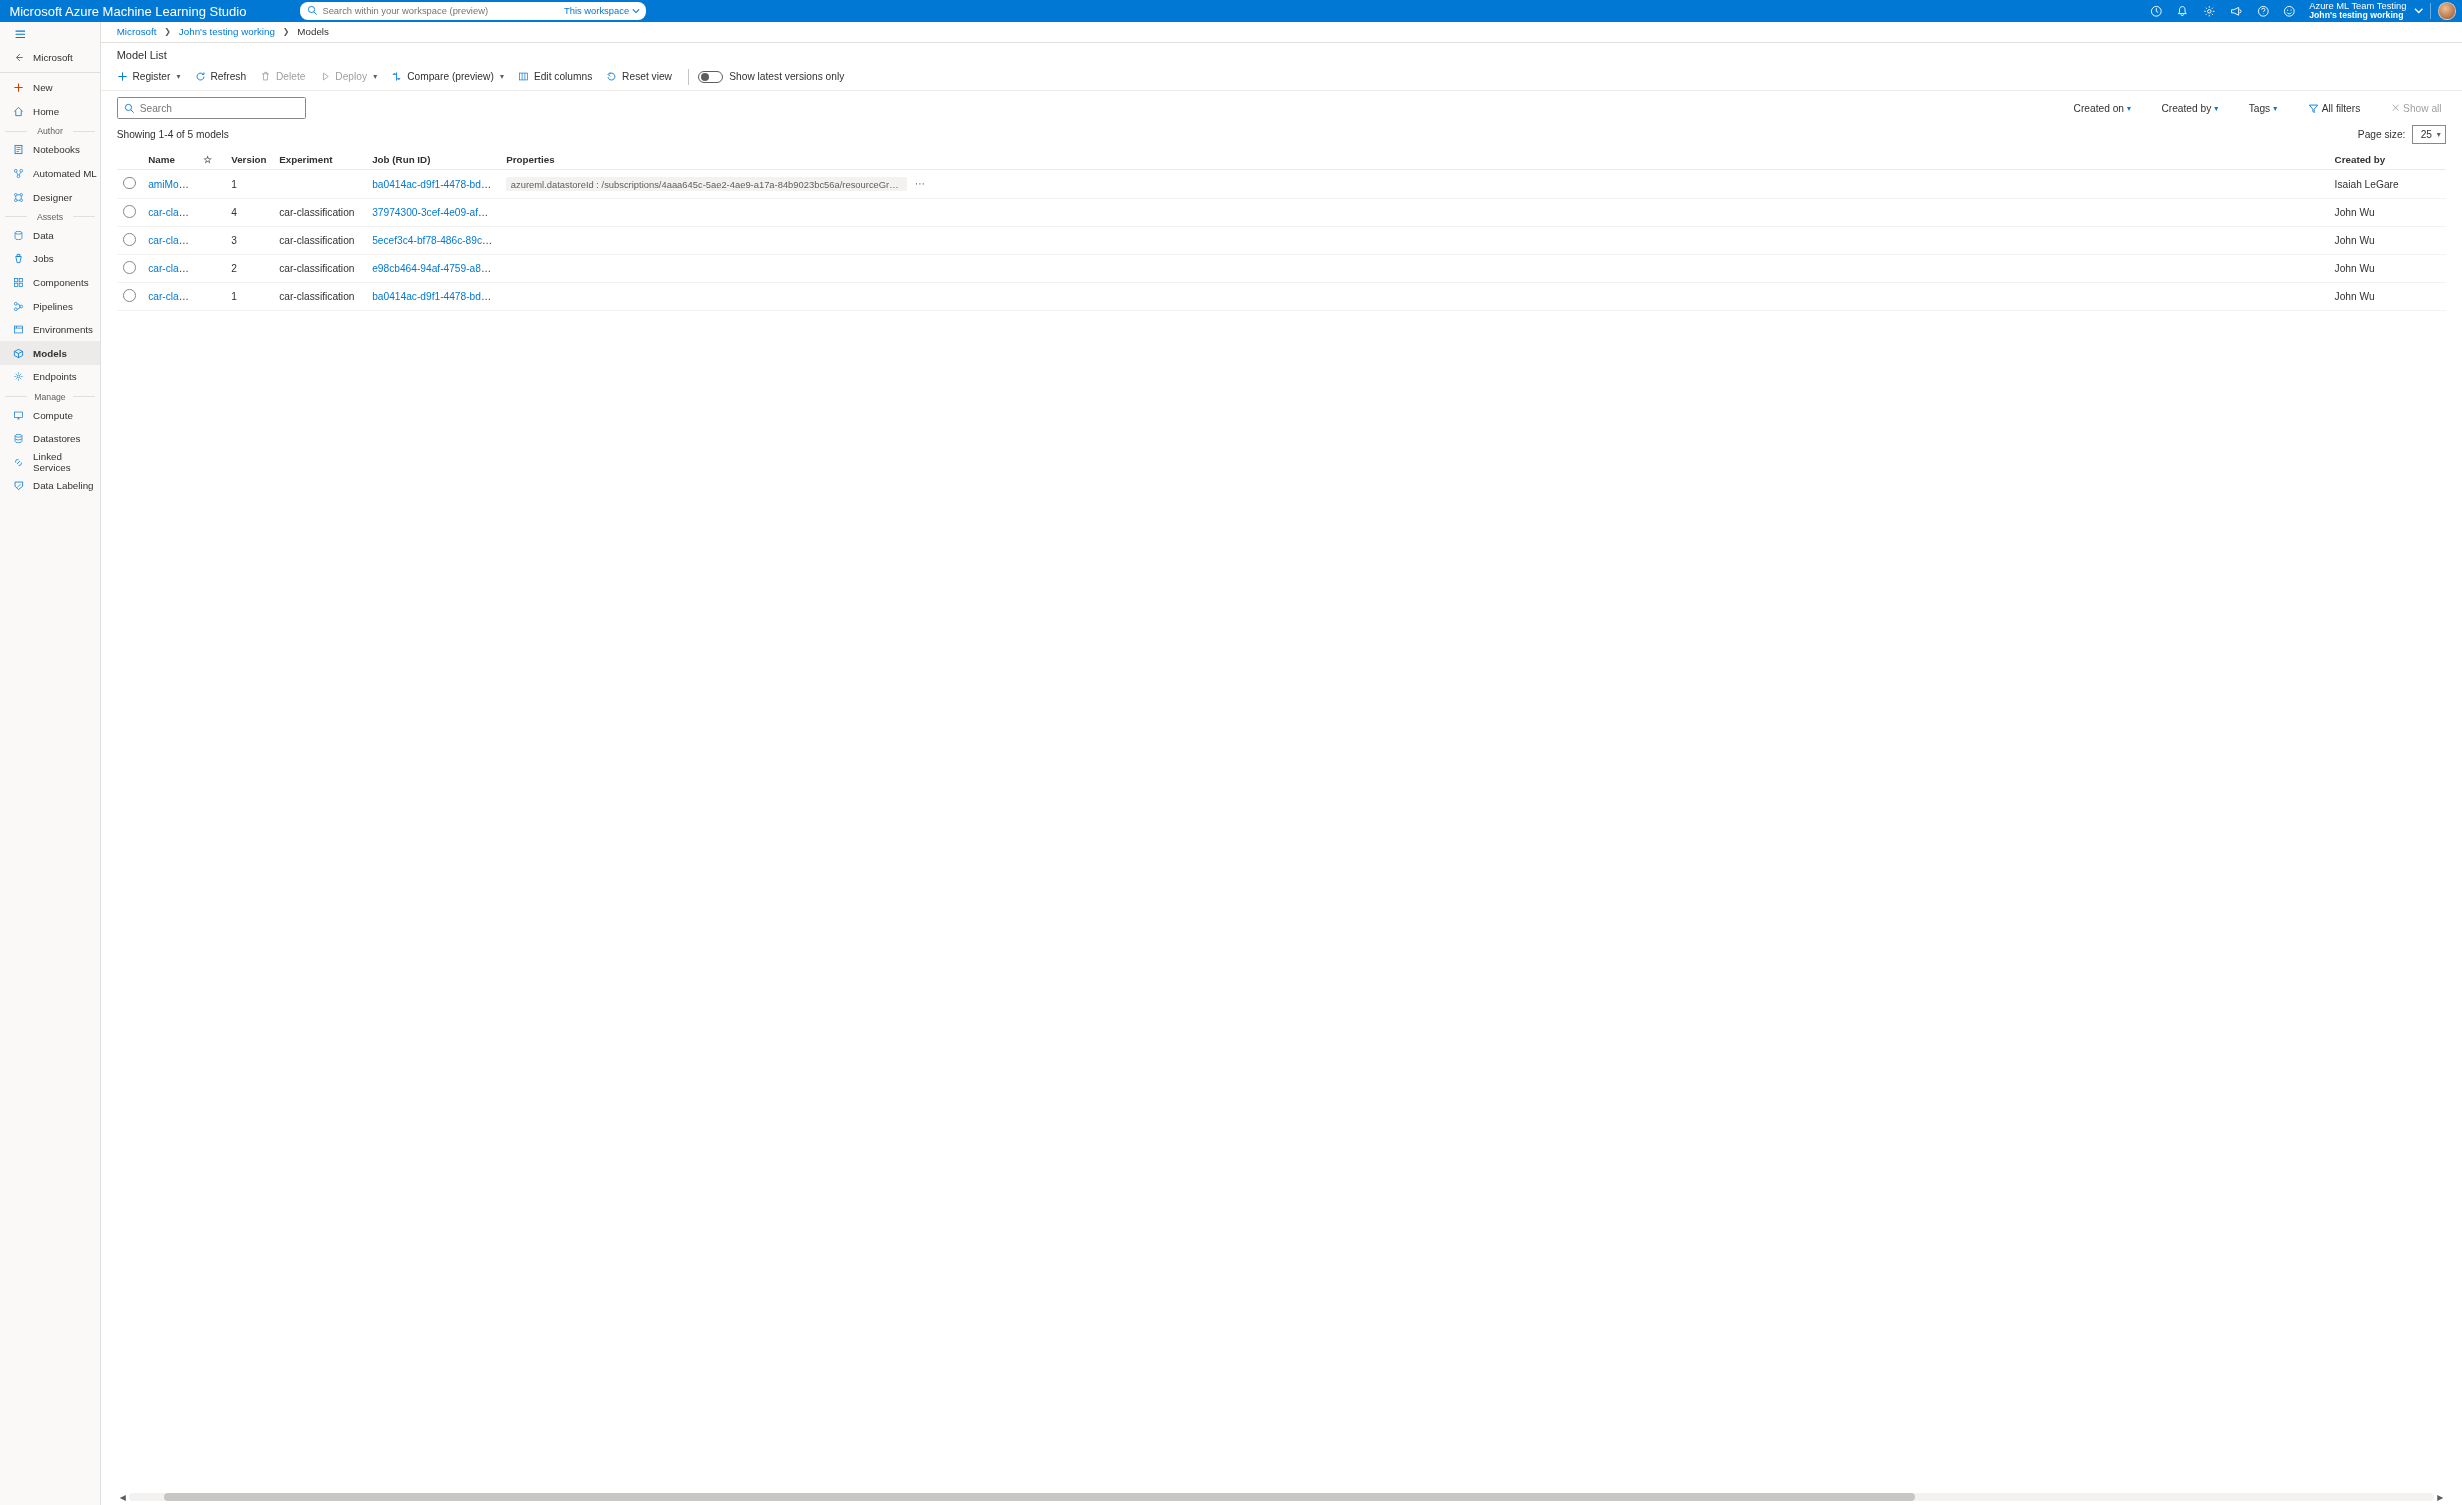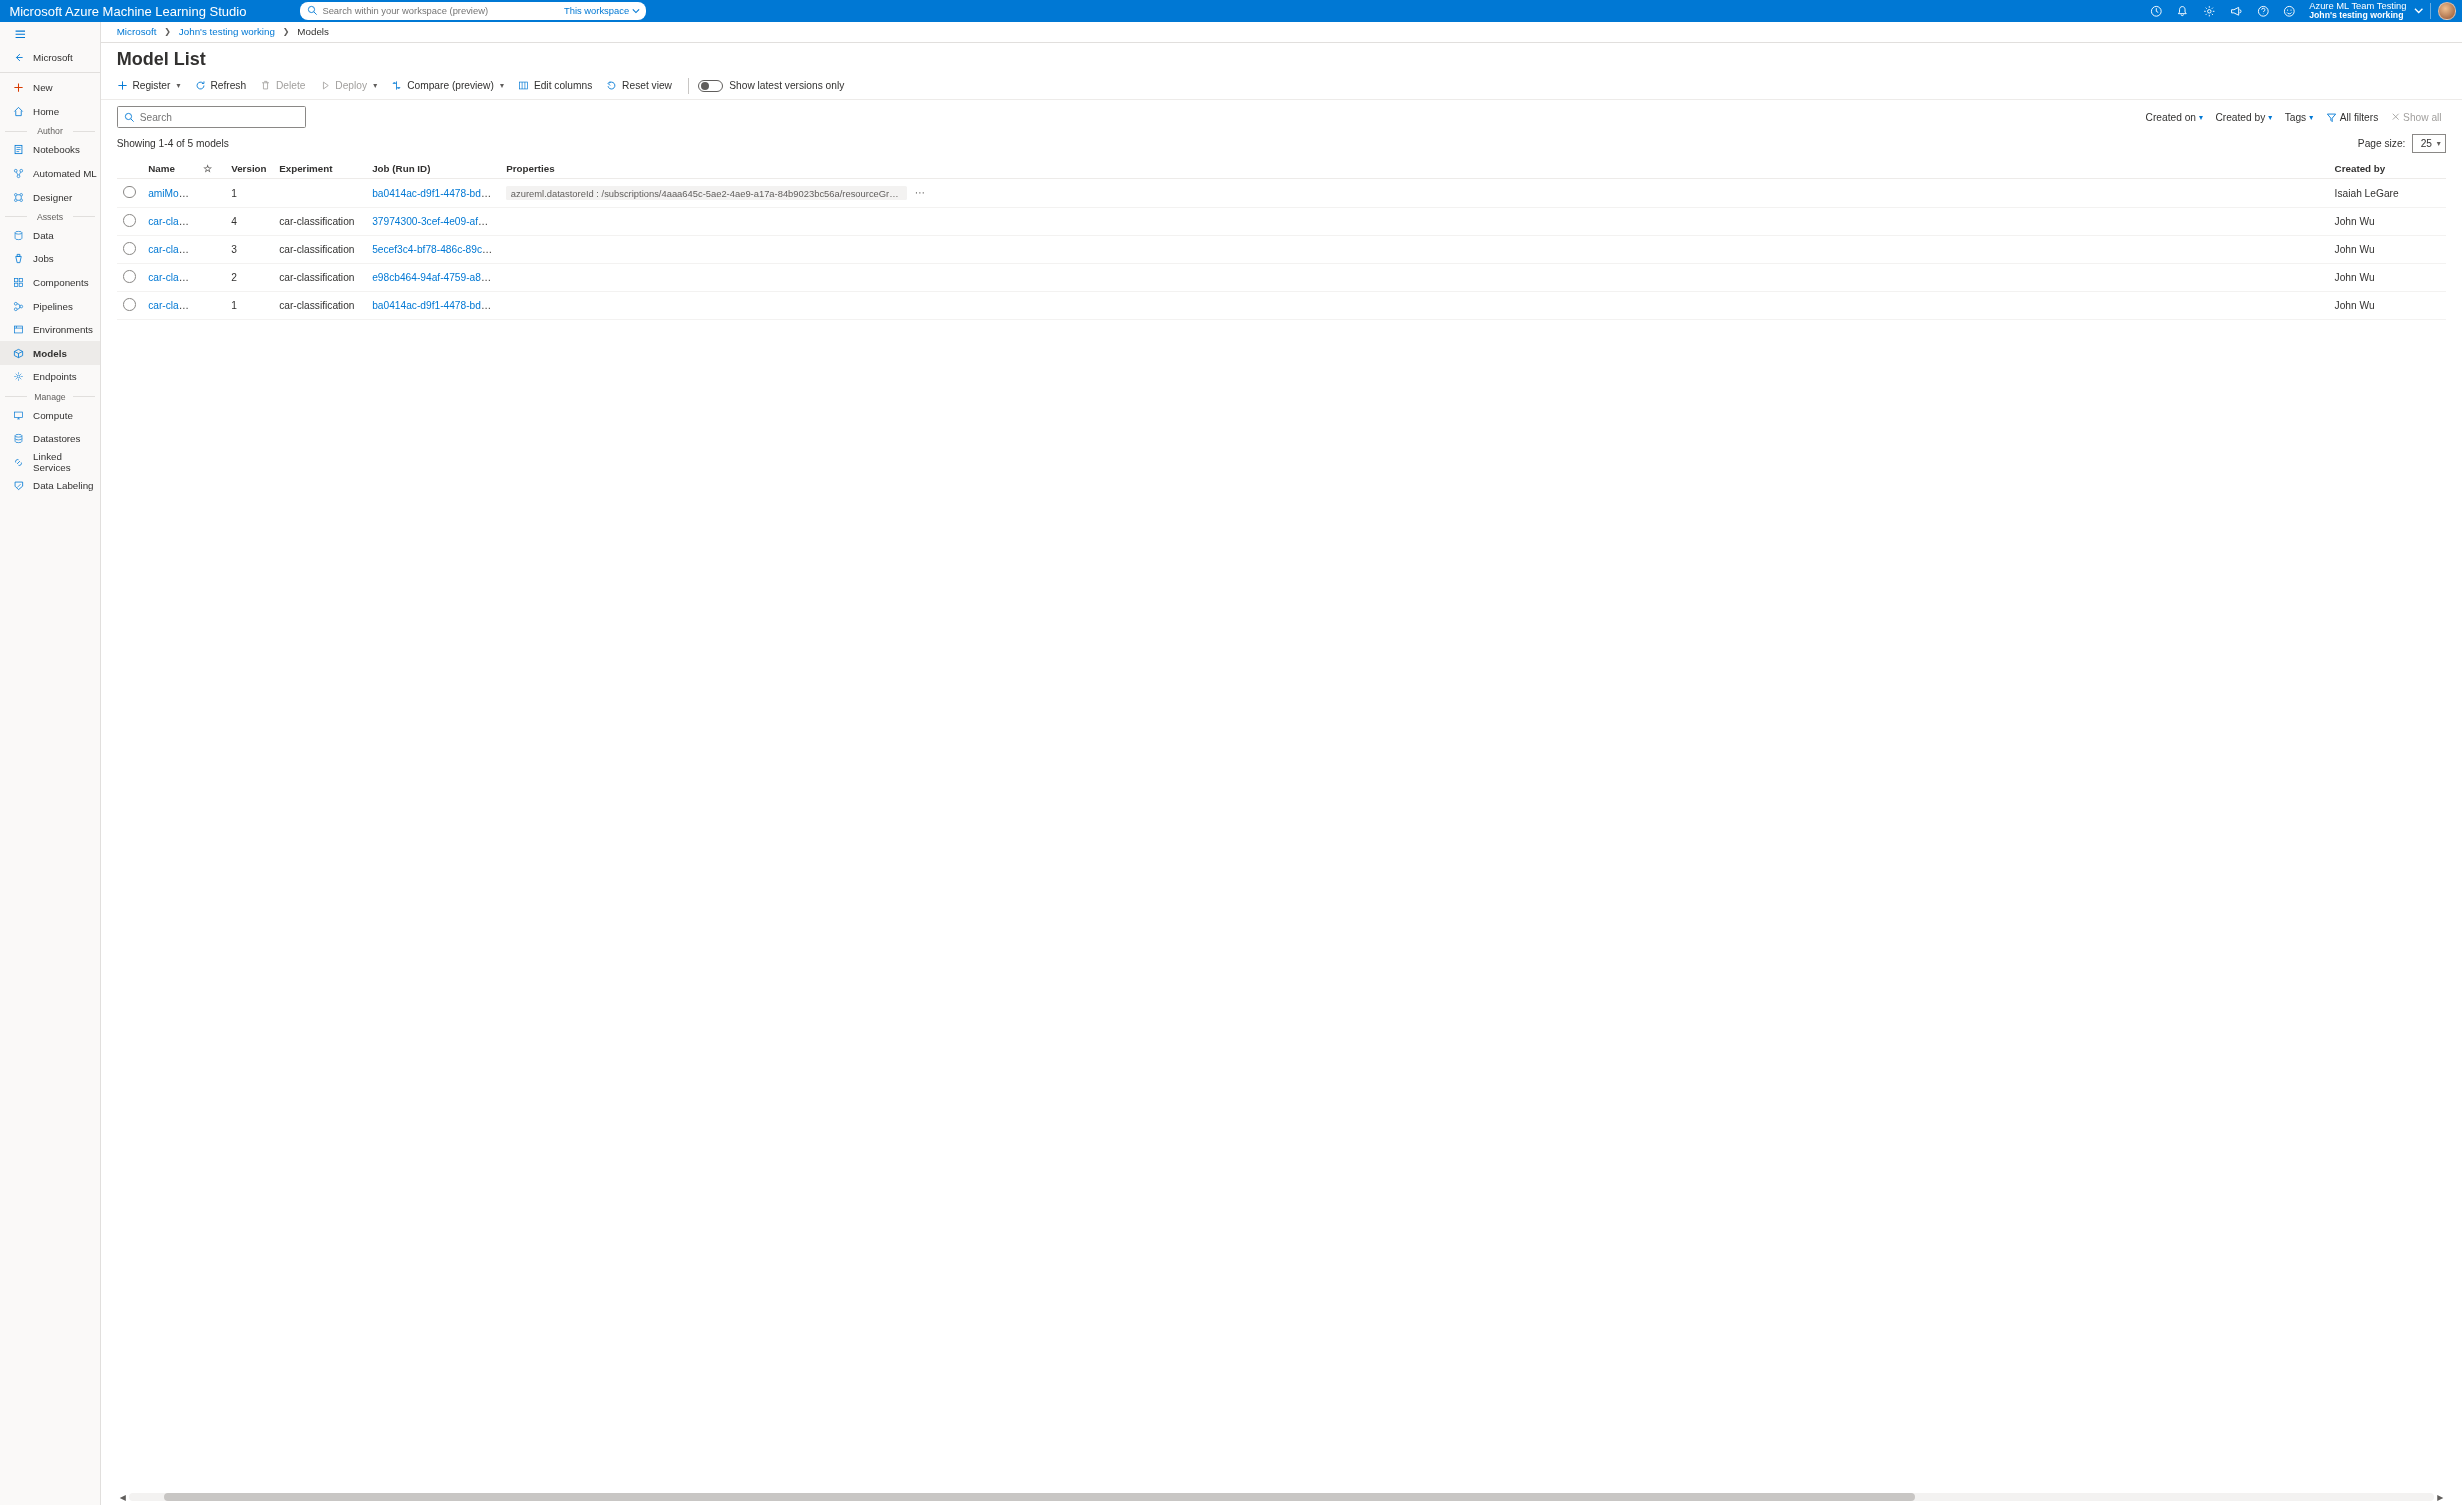--- a/index.html
+++ b/index.html
@@ -25,32 +25,32 @@
   .sidebar .sbtn .sbicon { color:#0078d4; width:12.6px; display:flex; align-items:center; justify-content:center; flex-shrink:0;}
   .sidebar .sbtn.selected { background:#edebe9; font-weight:600; }
   .sidebar .divlabel { font-size:8.7px; color:#605e5c; padding: 3.1px 0 1.6px 0; text-align:center; position:relative;}
   .sidebar .divlabel::before, .sidebar .divlabel::after { content:""; position:absolute; top:50%; width:22px; height:0.8px; background:#e1dfdd;}
   .sidebar .divlabel::before { left:4.7px;} .sidebar .divlabel::after { right:4.7px;}
   .main { flex:1; display:flex; flex-direction:column; overflow:hidden;}
   .breadcrumb { height:20.5px; border-bottom:0.8px solid #e1dfdd; display:flex; align-items:center; padding:0 15.7px; font-size:9.8px; gap:7.9px;}
   .breadcrumb a { color:#0078d4; text-decoration:none; cursor:pointer;}
   .breadcrumb .sep { color:#605e5c; font-size:7.9px;}
   .breadcrumb .cur { color:#323130; }
-  .pagetitle { padding: 6.3px 15.7px 3.1px 15.7px; font-size:18px; font-weight:700;}
+  .pagetitle { padding: 6.3px 15.7px 3.1px 15.7px; font-size:11px; font-weight:400;}
   .cmdbar { height:27px; display:flex; align-items:center; padding:0 9.4px; gap:1.6px; border-bottom:0.8px solid #edebe9;}
   .cmdbtn { display:flex; align-items:center; gap:4.7px; padding:3.1px 6.3px; font-size:10.2px; cursor:pointer; border-radius:1.6px; color:#323130;}
   .cmdbtn .ci { color:#0078d4; display:flex;}
   .cmdbtn.disabled { color:#a19f9d; cursor:default;}
   .cmdbtn.disabled .ci { color:#a19f9d;}
   .cmdbtn .chev { color:#605e5c; font-size:7.9px; margin-left:1.6px;}
   .cmdsep { width:0.8px; height:15.7px; background:#c8c6c4; margin:0 7.9px;}
   .toggle { width:25px; height:12.6px; border-radius:7.9px; border:0.8px solid #605e5c; position:relative; background:#fff;}
   .toggle::after{content:""; position:absolute; left:1.6px; top:1.2px; width:8.7px; height:8.7px; border-radius:50%; background:#605e5c;}
   .togglelabel { font-size:10.2px; margin-left:6.3px;}
-  .filterrow { display:flex; align-items:center; padding:6.3px 15.7px 3.1px 15.7px; gap:3px;}
+  .filterrow { display:flex; align-items:center; padding:6.3px 15.7px 3.1px 15.7px; gap:21px;}
   .searchbox { width:189px; height:22px; border:0.8px solid #8a8886; border-radius:1.6px; display:flex; align-items:center; padding:0 6.3px; gap:4.7px;}
   .searchbox input { border:none; outline:none; font-size:10.2px; flex:1;}
   .searchbox .sicon { color:#0078d4; display:flex;}
   .filterrow .spacer { flex:1;}
   .pill { display:flex; align-items:center; gap:3.1px; font-size:10.2px; color:#323130; cursor:pointer; padding:3.1px 4.7px;}
   .pill .chev{ color:#0078d4; font-size:7.9px;}
   .pill.allf .ci{ color:#0078d4;}
   .pill.clear { color:#a19f9d;}
   .pill.clear .ci{ color:#a19f9d;}
   .countrow { display:flex; align-items:center; padding:3.1px 15.7px 4.7px 15.7px; font-size:10.2px; color:#323130;}

